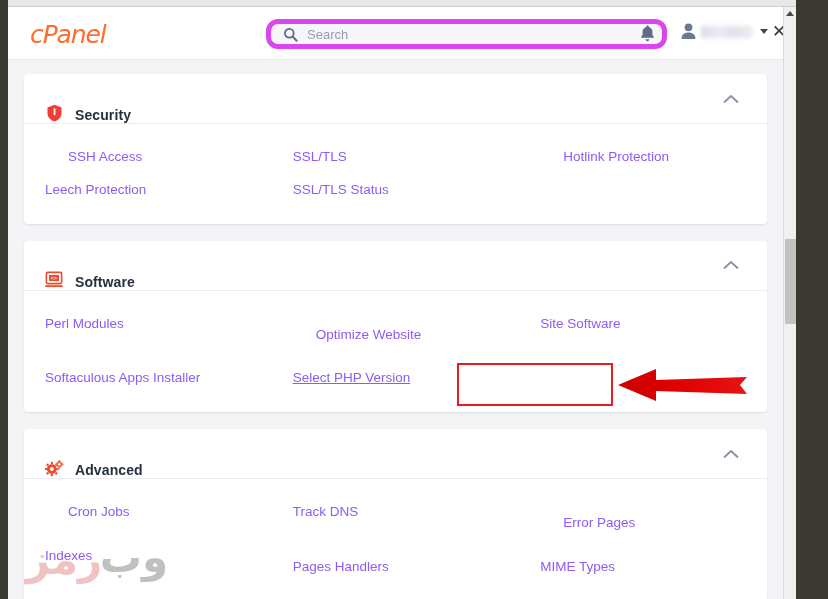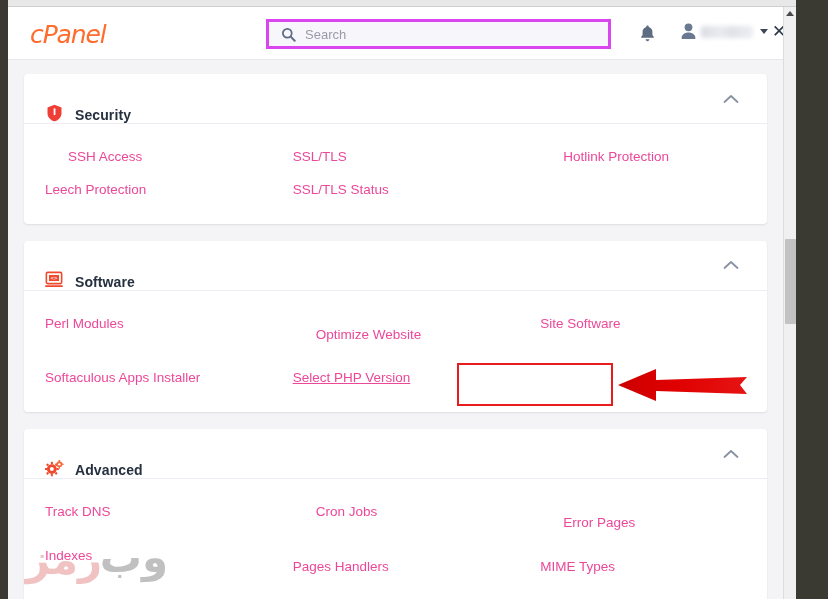--- a/index.html
+++ b/index.html
@@ -63,24 +63,24 @@
     font-size: 25px;
     font-weight: normal;
     font-style: italic;
     letter-spacing: -1.1px;
     color: #ff6c2c;
     user-select: none;
   }
   #search-wrap {
     position: absolute;
     left: 258px; top: 12px;
-    width: 345px; height: 30px;
+    width: 401px; height: 30px;
     background: #f7f7fb;
-    border: 3px solid #d946ef;
-    border-radius: 0;
+    border: 5px solid #d946ef;
+    border-radius: 12px;
     display: flex;
     align-items: center;
   }
   #search-icon {
     margin-left: 12px;
     margin-right: 9px;
     display: flex;
     align-items: center;
     color: #5b6b86;
   }
@@ -188,21 +188,21 @@
   }
   .link-cell {
     padding: 7px 14px 7px 0;
     min-height: 21px;
   }
   .col0 { padding-left: 44px; }
   .col1 { padding-left: 21px; }
   .col2 { padding-left: 21px; }
   .app-link {
     font-size: 13.5px;
-    color: #ec4899;
+    color: #8b5cf6;
     text-decoration: none;
     line-height: 1.32;
     cursor: pointer;
     display: inline;
   }
 
   
   .highlight-box {
     position: absolute;
     left: 449px;
@@ -396,22 +396,22 @@
           </span>
           <span class="card-title">Advanced</span>
           <span class="chevron-up">
             <svg width="16" height="10" viewBox="0 0 16 10">
               <polyline points="1.5,8 8,2 14.5,8" fill="none" stroke="currentColor" stroke-width="1.8" stroke-linecap="round" stroke-linejoin="round"></polyline>
             </svg>
           </span>
         </div>
         <div class="card-body">
           <div class="link-grid">
+            <div class="link-cell col0"><a class="app-link">Cron Jobs</a></div>
             <div class="link-cell col1"><a class="app-link">Track DNS</a></div>
-            <div class="link-cell col0"><a class="app-link">Cron Jobs</a></div>
             <div class="link-cell col0" style="padding-top:18px"><a class="app-link">Error Pages</a></div>
             <div class="link-cell col2"><a class="app-link">Indexes</a></div>
             <div class="link-cell col1" style="padding-top:18px"><a class="app-link">Pages Handlers</a></div>
             <div class="link-cell col2" style="padding-top:18px"><a class="app-link">MIME Types</a></div>
           </div>
         </div>
       </div>
 
     </div>
 

